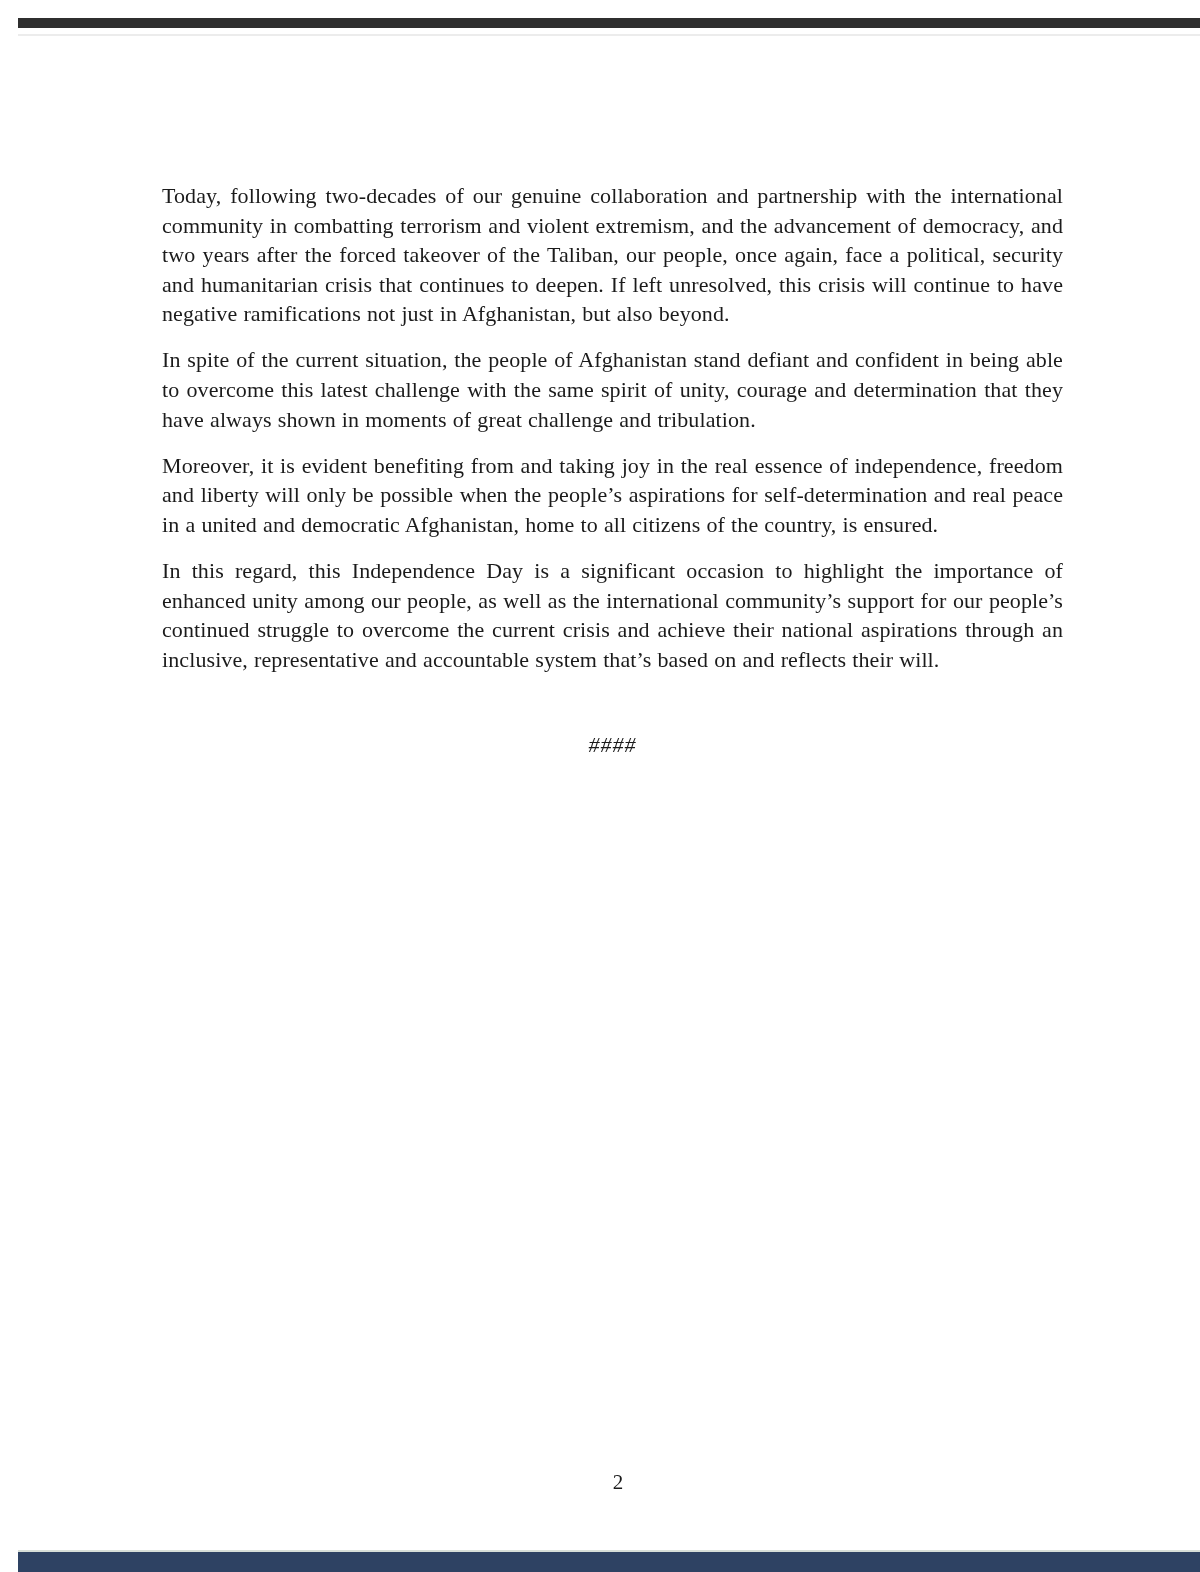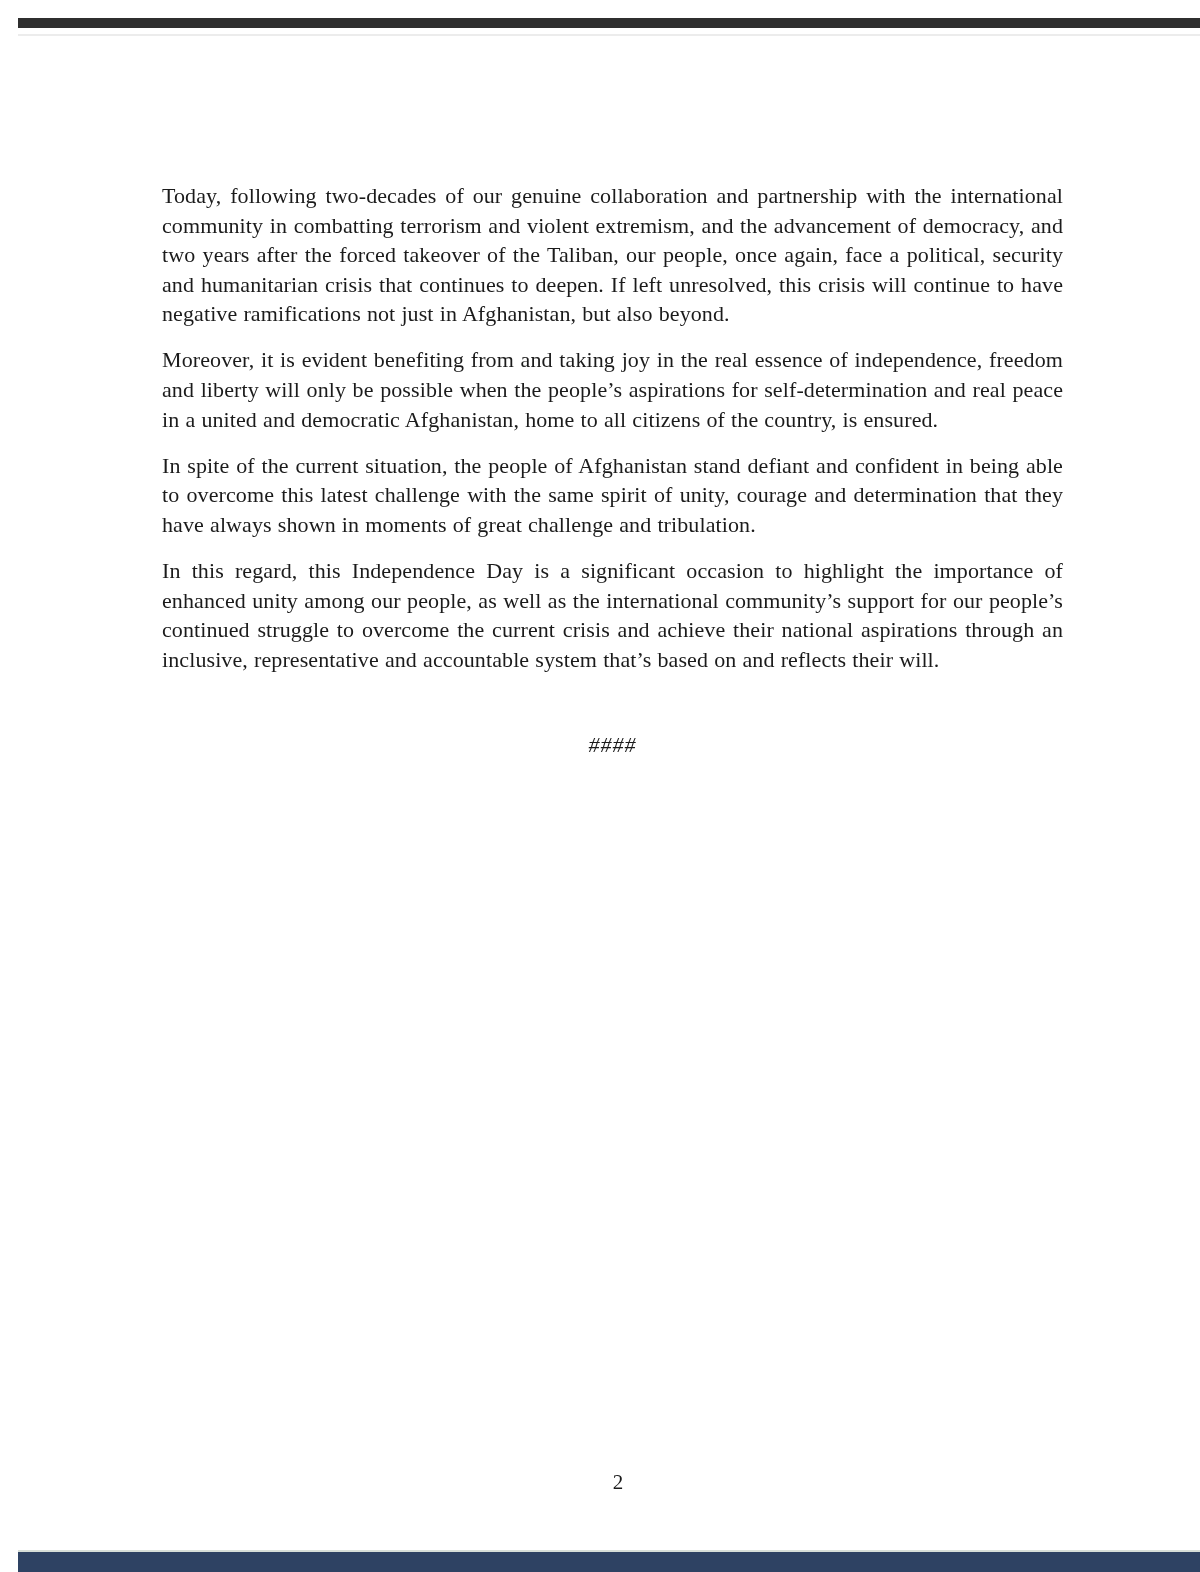--- a/index.html
+++ b/index.html
@@ -70,22 +70,22 @@
   }
 </style>
 </head>
 <body>
 
 <div class="top-bar"></div>
 <div class="top-bar-underline"></div>
 
 <div class="content">
   <p>Today, following two-decades of our genuine collaboration and partnership with the international community in combatting terrorism and violent extremism, and the advancement of democracy, and two years after the forced takeover of the Taliban, our people, once again, face a political, security and humanitarian crisis that continues to deepen. If left unresolved, this crisis will continue to have negative ramifications not just in Afghanistan, but also beyond.</p>
+  <p>In spite of the current situation, the people of Afghanistan stand defiant and confident in being able to overcome this latest challenge with the same spirit of unity, courage and determination that they have always shown in moments of great challenge and tribulation.</p>
   <p>Moreover, it is evident benefiting from and taking joy in the real essence of independence, freedom and liberty will only be possible when the people’s aspirations for self-determination and real peace in a united and democratic Afghanistan, home to all citizens of the country, is ensured.</p>
-  <p>In spite of the current situation, the people of Afghanistan stand defiant and confident in being able to overcome this latest challenge with the same spirit of unity, courage and determination that they have always shown in moments of great challenge and tribulation.</p>
   <p>In this regard, this Independence Day is a significant occasion to highlight the importance of enhanced unity among our people, as well as the international community’s support for our people’s continued struggle to overcome the current crisis and achieve their national aspirations through an inclusive, representative and accountable system that’s based on and reflects their will.</p>
   <div class="end-marker">####</div>
 </div>
 
 <div class="page-number">2</div>
 
 <div class="footer-topline"></div>
 <div class="footer-bar"></div>
 
 </body></html>

